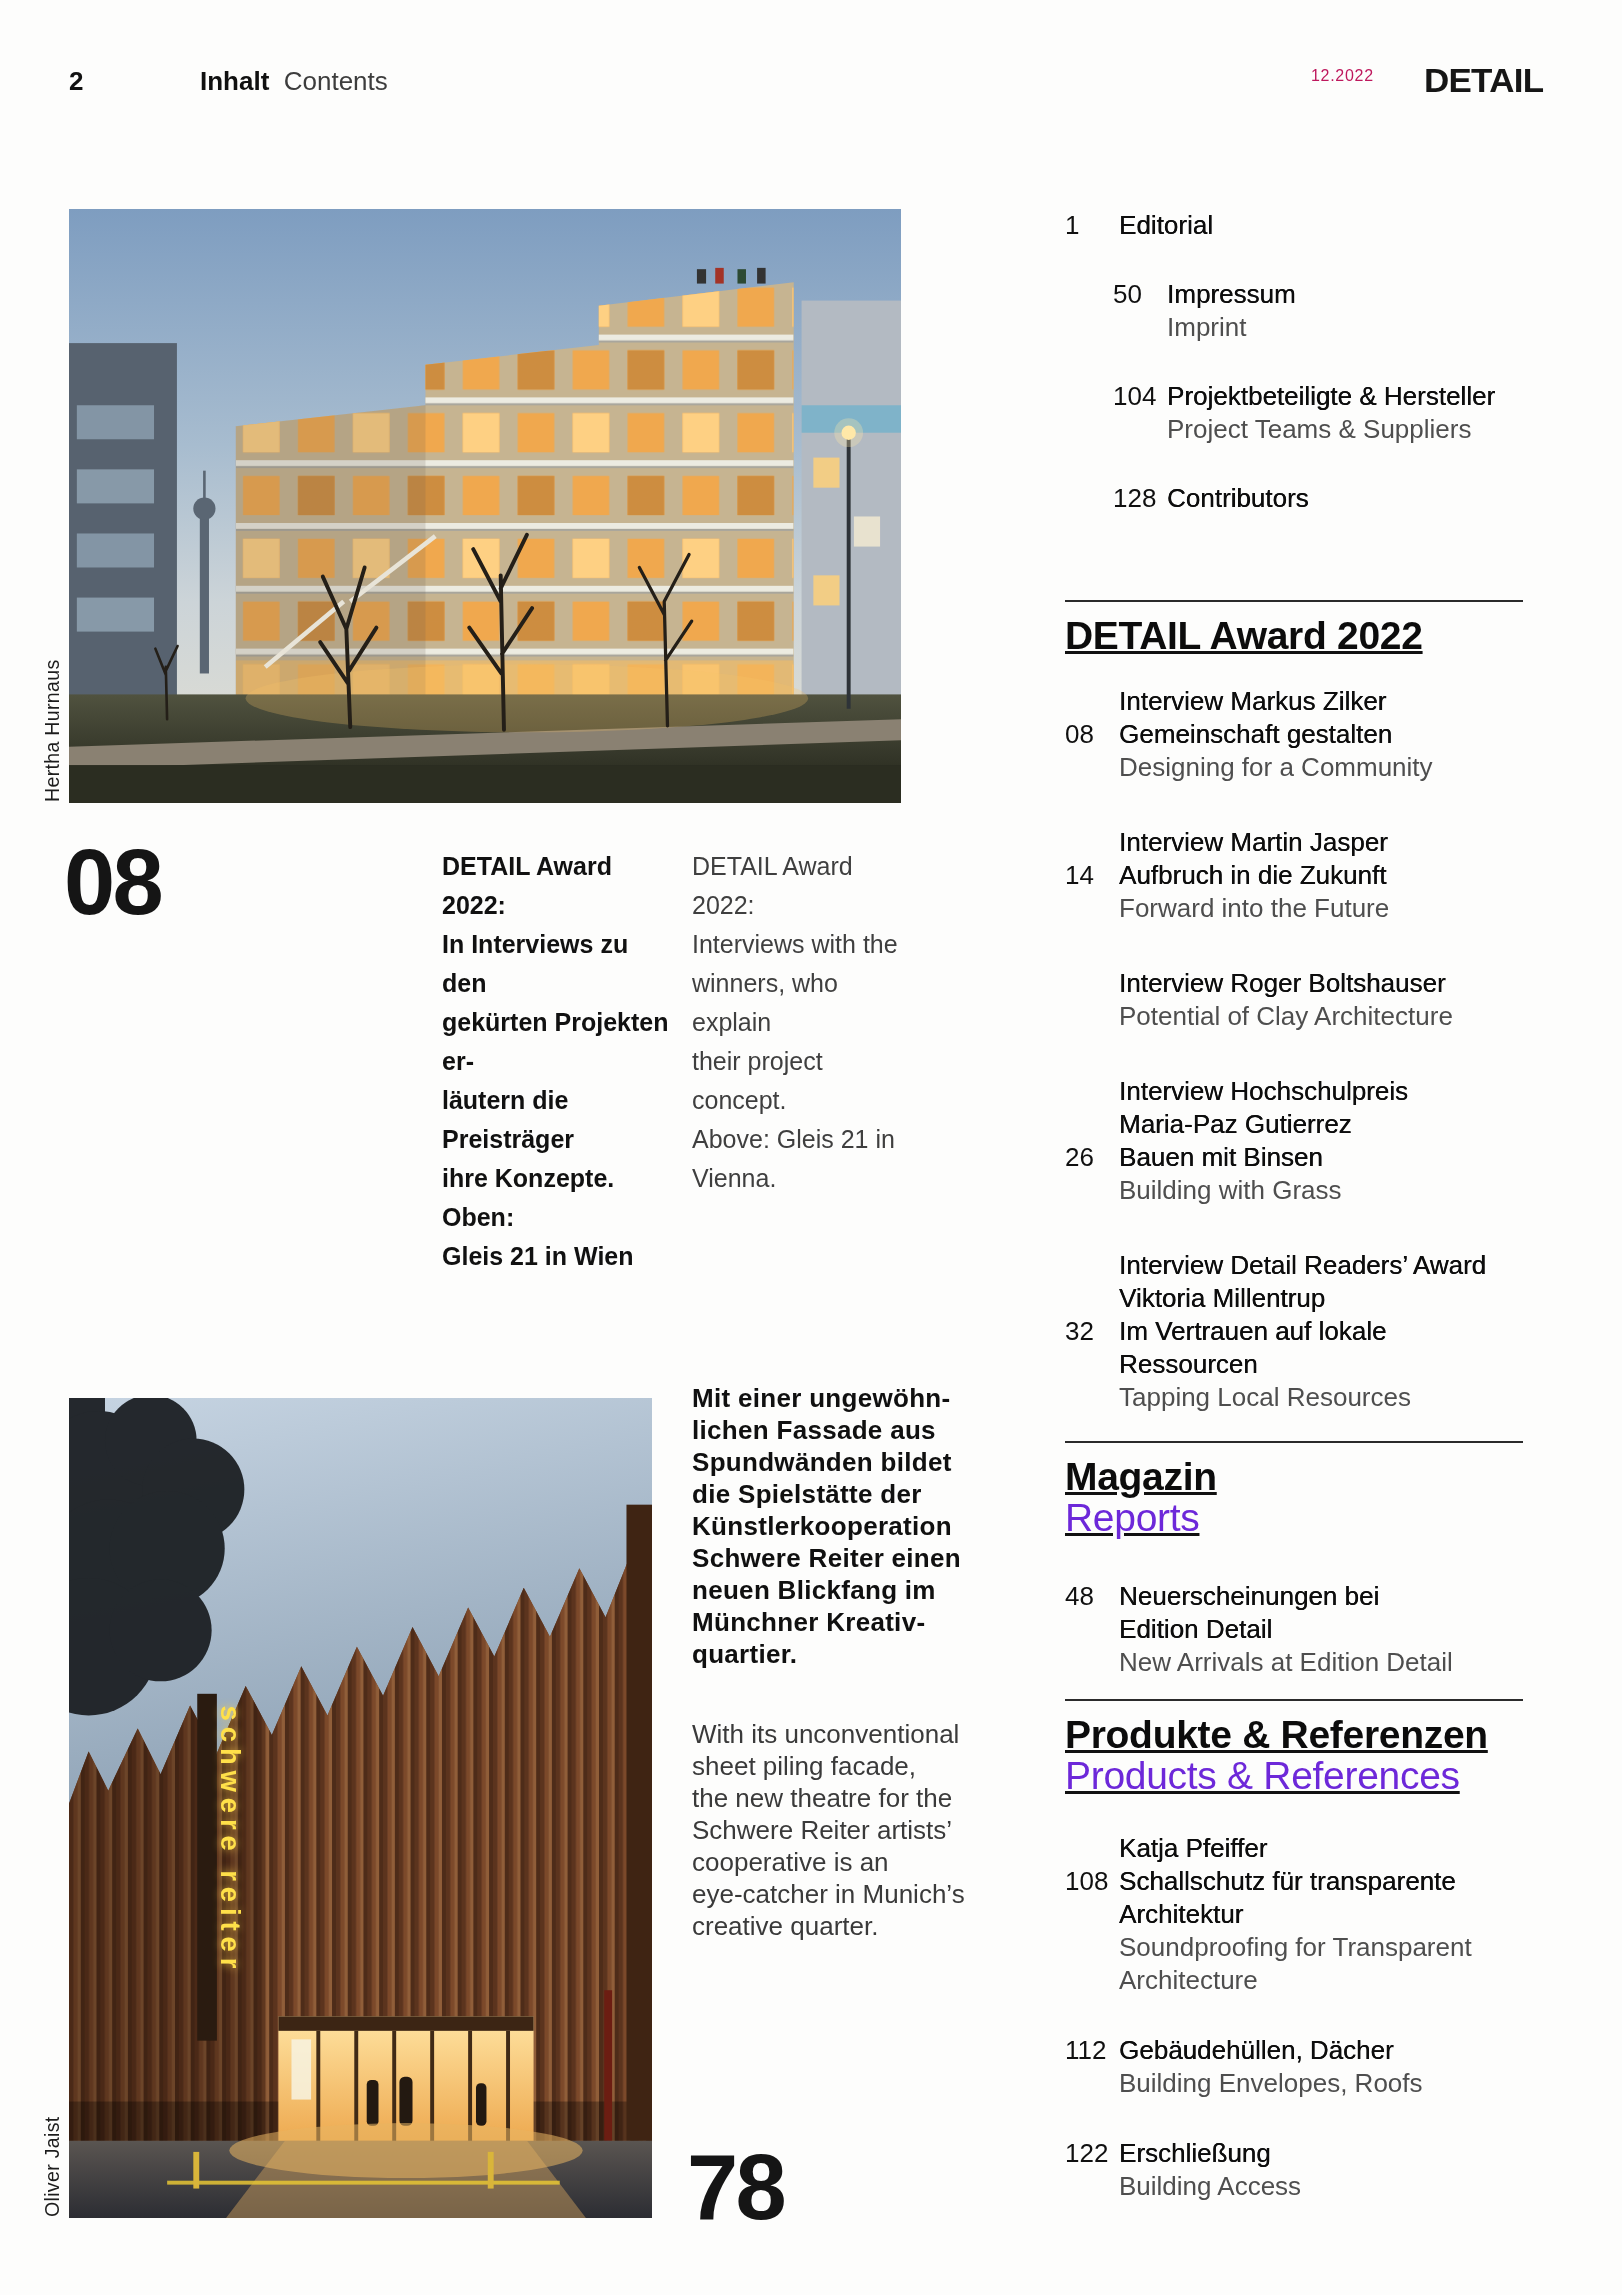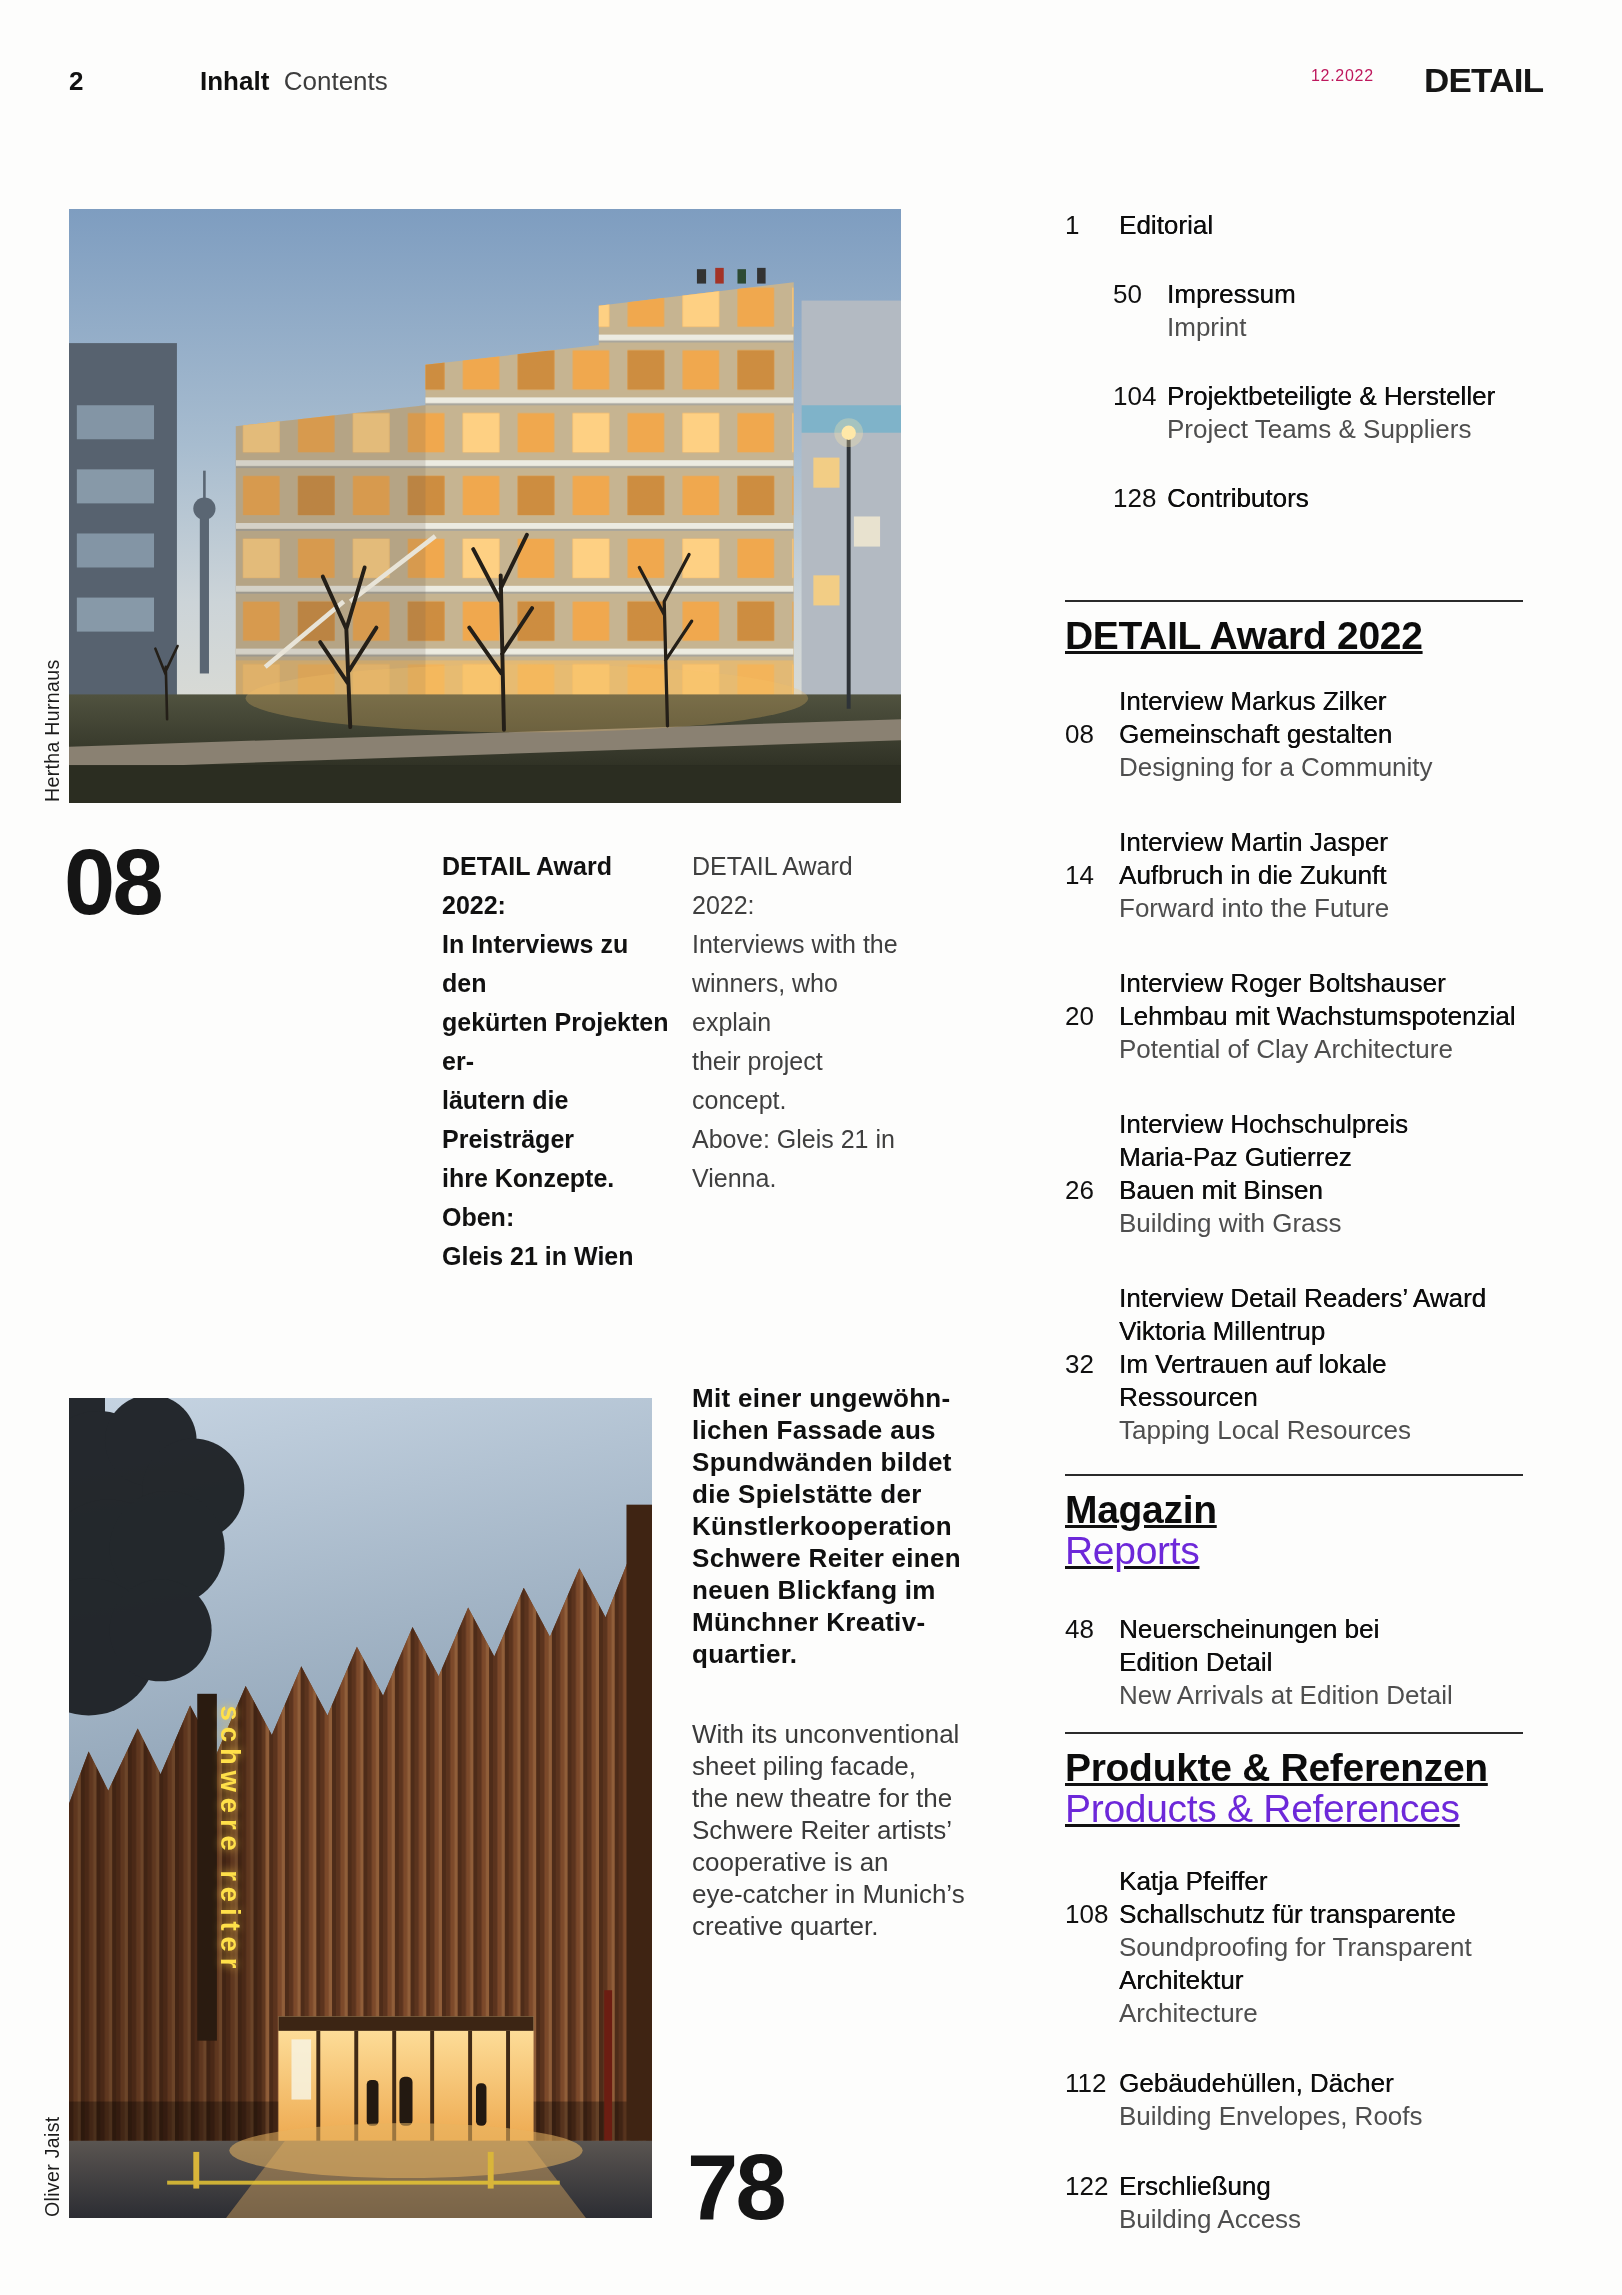--- a/index.html
+++ b/index.html
@@ -361,24 +361,20 @@
               <div class="toc-num"></div>
               <div class="ls">Forward into the Future</div>
             </div>
           </div>
           <div class="toc-entry">
             <div class="toc-line">
               <div class="toc-num"></div>
               <div class="lp">Interview Roger Boltshauser</div>
             </div>
             <div class="toc-line">
-              <div class="toc-num">20</div>
-              <div class="lp">Lehmbau mit Wachstumspotenzial</div>
-            </div>
-            <div class="toc-line">
               <div class="toc-num"></div>
               <div class="ls">Potential of Clay Architecture</div>
             </div>
           </div>
           <div class="toc-entry">
             <div class="toc-line">
               <div class="toc-num"></div>
               <div class="lp">Interview Hochschulpreis</div>
             </div>
             <div class="toc-line">
@@ -450,25 +446,25 @@
             <div class="toc-line">
               <div class="toc-num"></div>
               <div class="lp">Katja Pfeiffer</div>
             </div>
             <div class="toc-line">
               <div class="toc-num">108</div>
               <div class="lp">Schallschutz für transparente</div>
             </div>
             <div class="toc-line">
               <div class="toc-num"></div>
+              <div class="lp">Architektur</div>
+            </div>
+            <div class="toc-line">
+              <div class="toc-num"></div>
               <div class="ls">Soundproofing for Transparent</div>
-            </div>
-            <div class="toc-line">
-              <div class="toc-num"></div>
-              <div class="lp">Architektur</div>
             </div>
             <div class="toc-line">
               <div class="toc-num"></div>
               <div class="ls">Architecture</div>
             </div>
           </div>
           <div class="toc-entry">
             <div class="toc-line">
               <div class="toc-num">112</div>
               <div class="lp">Gebäudehüllen, Dächer</div>

